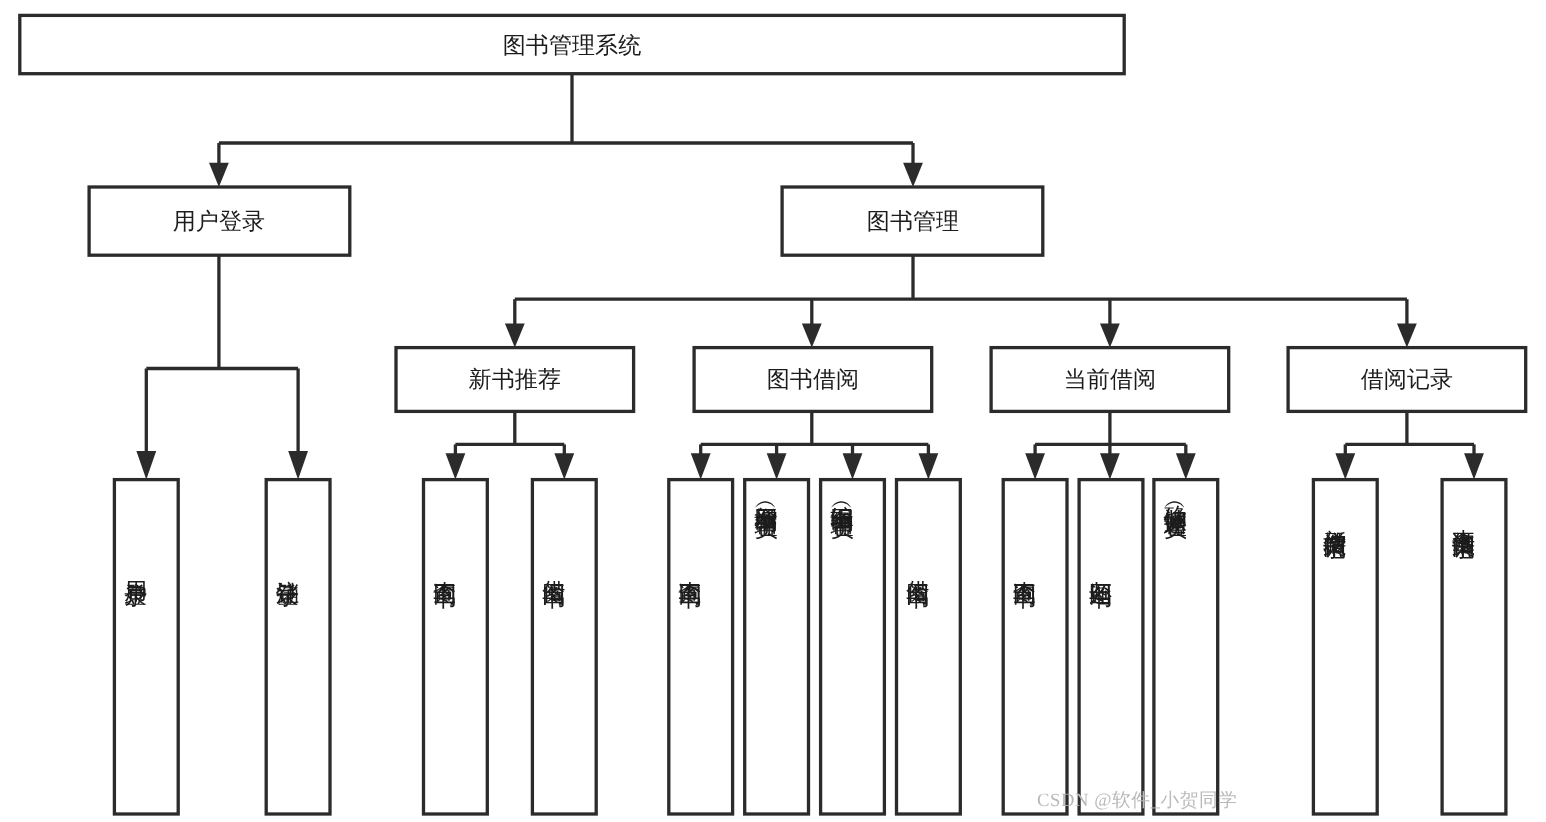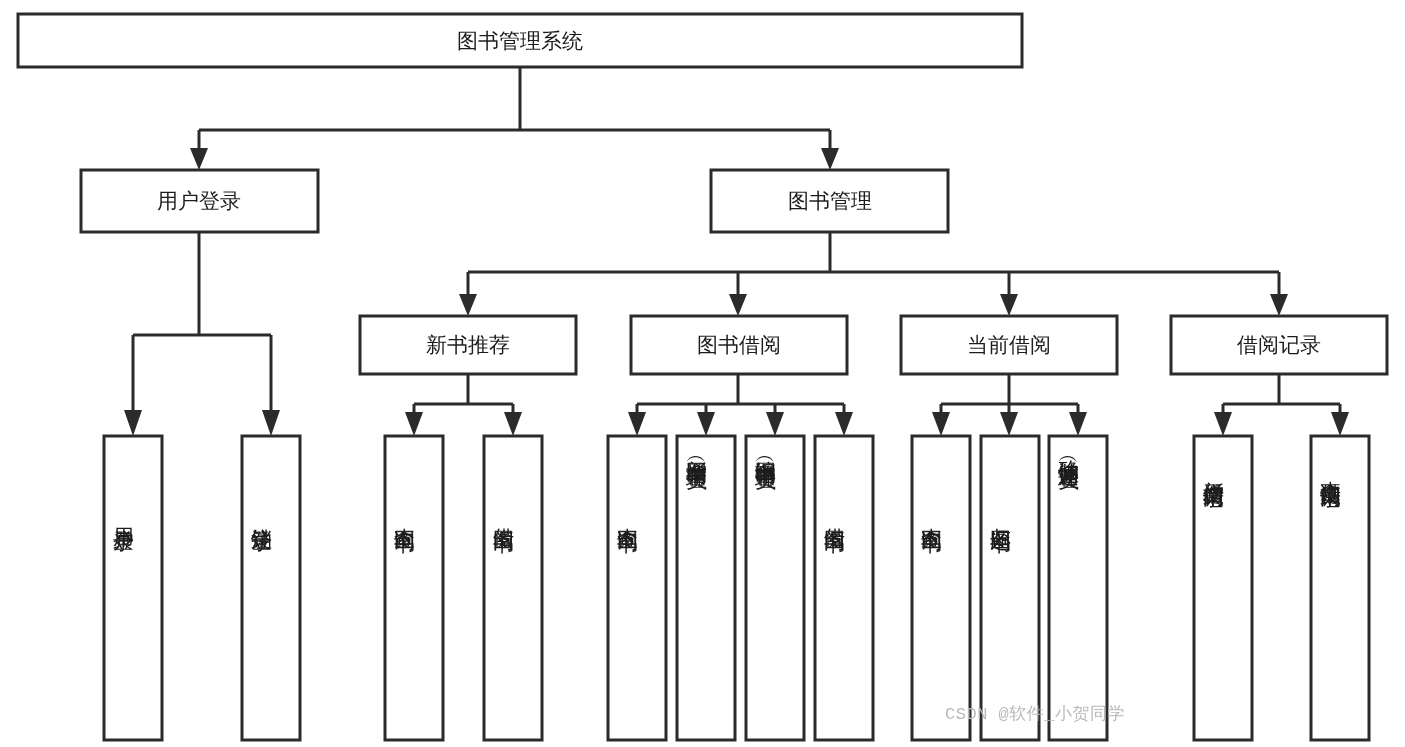--- a/index.html
+++ b/index.html
@@ -58,22 +58,22 @@
     line-height: 1.02;
     color: #1c1c1c;
     letter-spacing: 1.5px;
     white-space: nowrap;
     text-align: start;
     pointer-events: none;
   }
   .watermark {
     position: absolute;
     right: 12px;
-    bottom: 22px;
-    font-family: Liberation Mono, monospace;
+    bottom: 8px;
+    font-family: Liberation Serif, serif;
     font-size: 17px;
     color: #b9b9b9;
     letter-spacing: 0.5px;
     white-space: nowrap;
   }
 </style>
 </head>
 <body>
 
 <div id="diagram-root">

